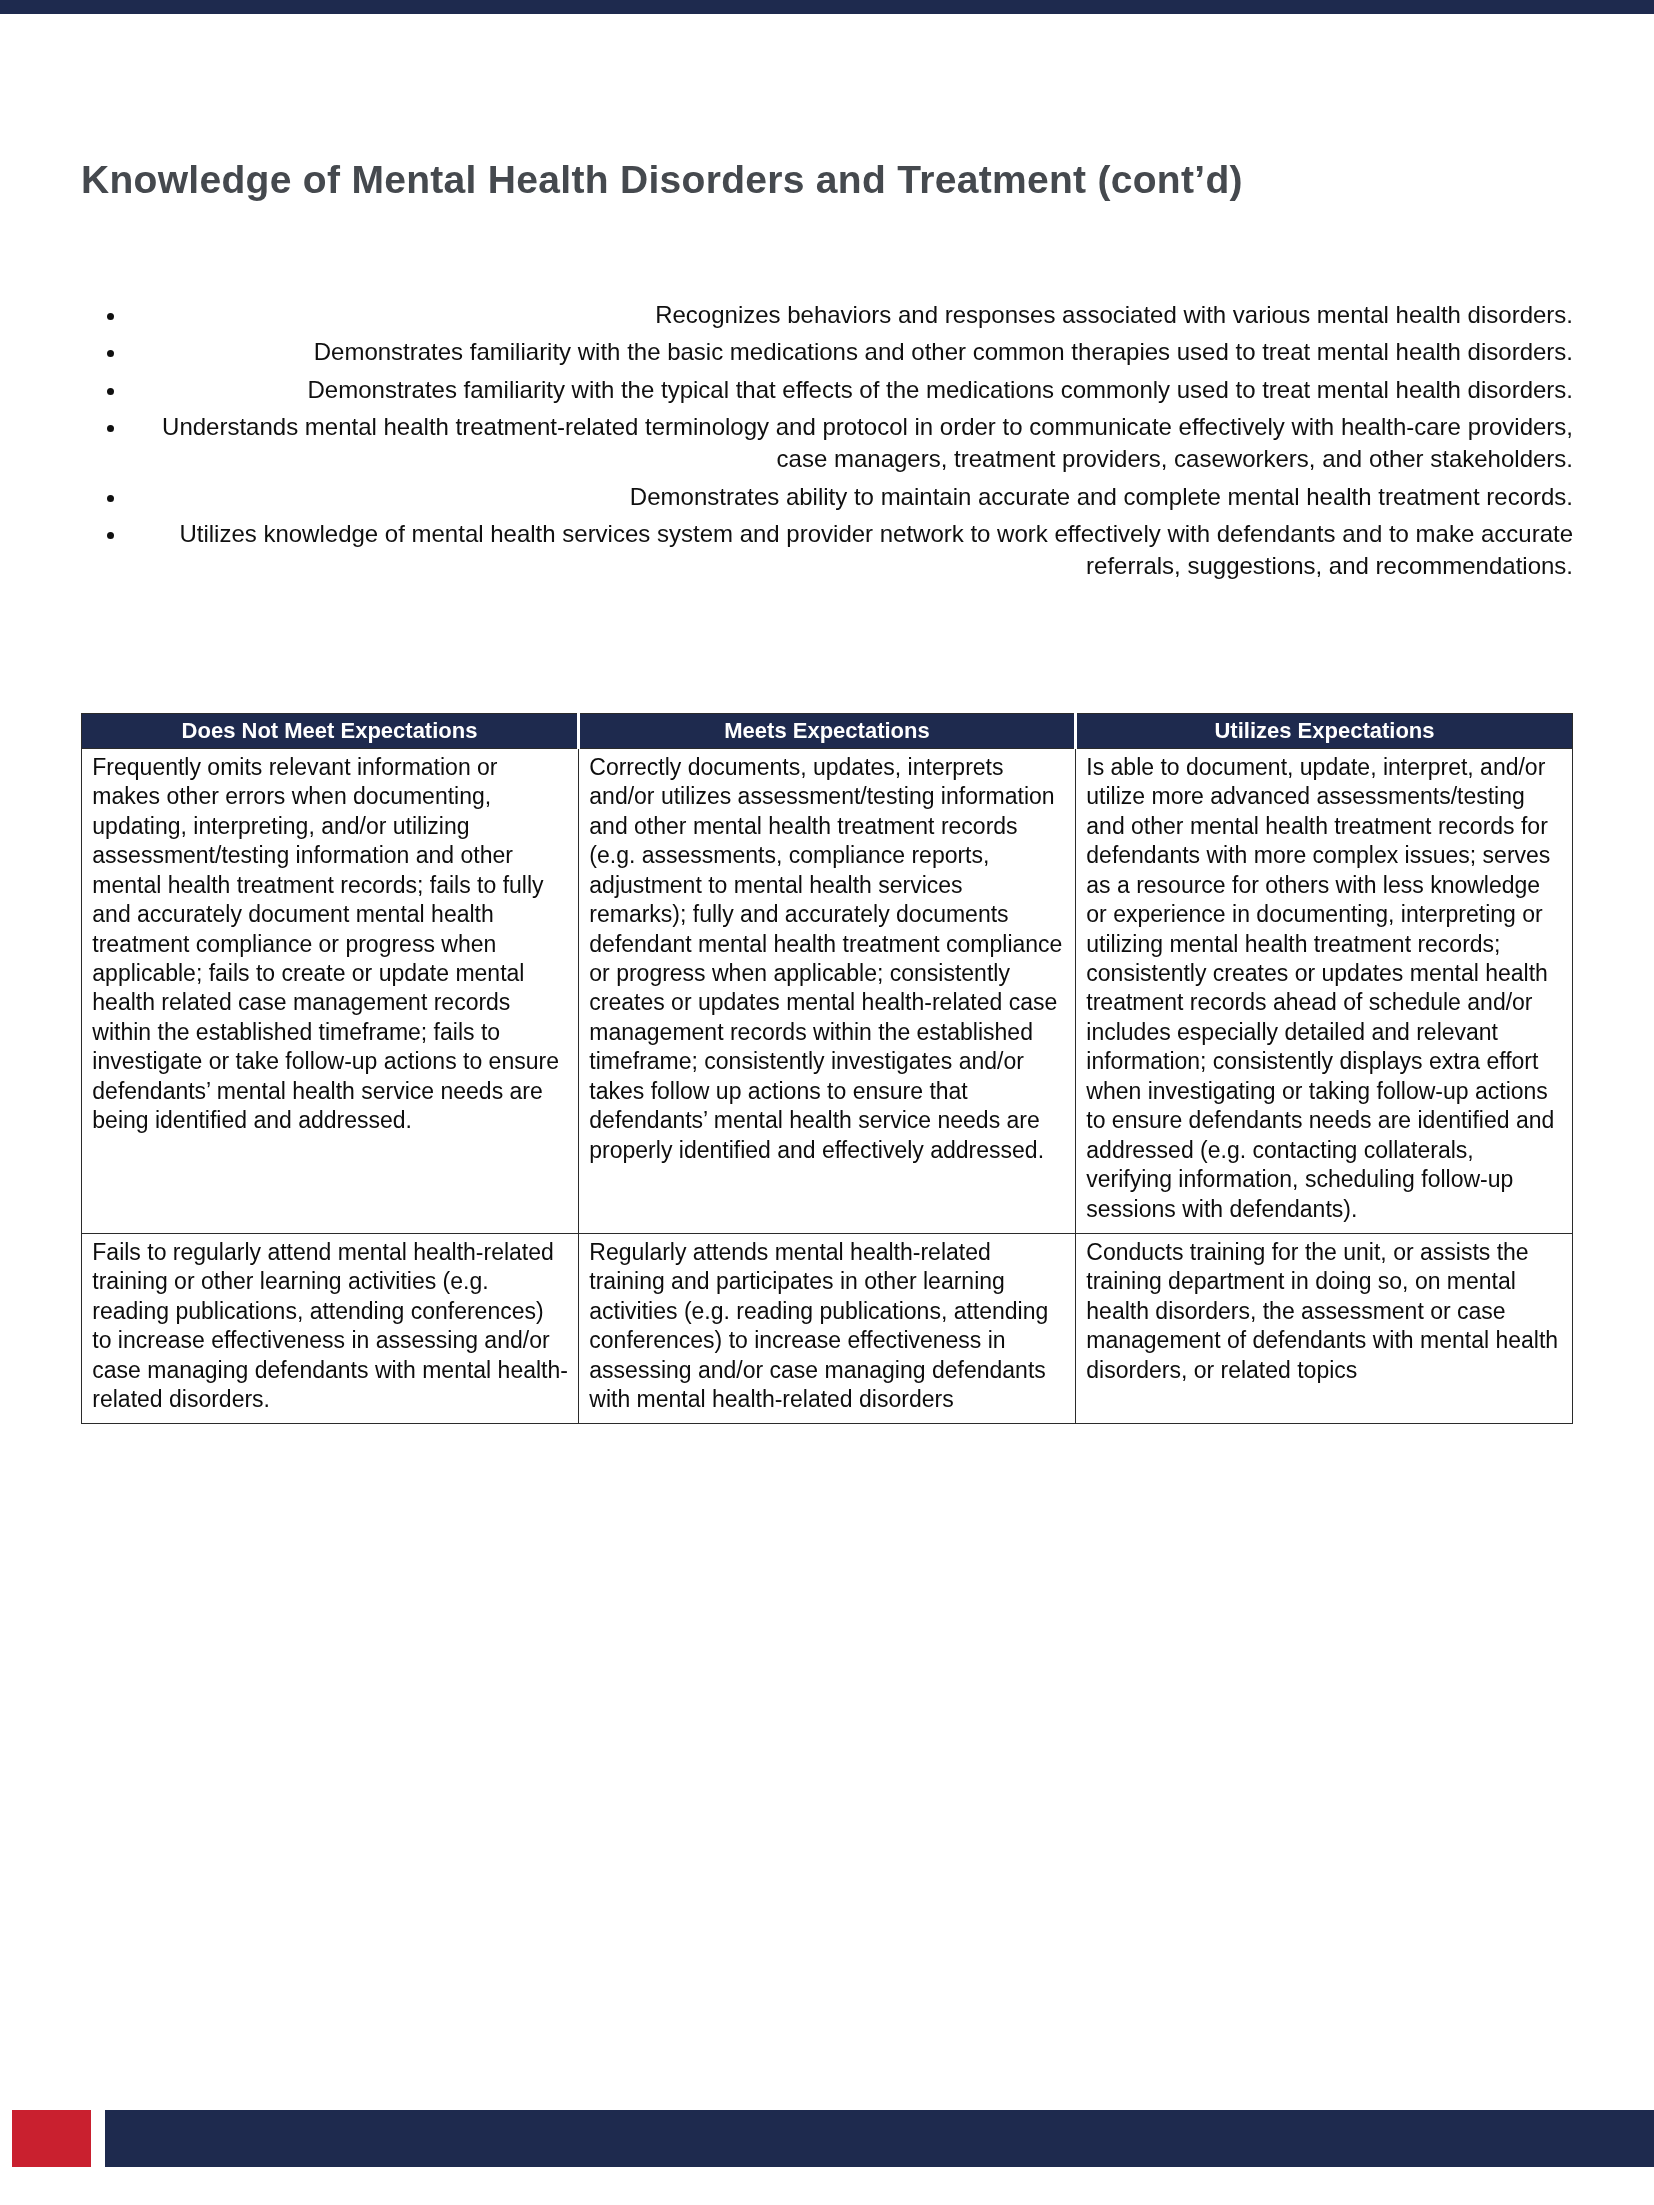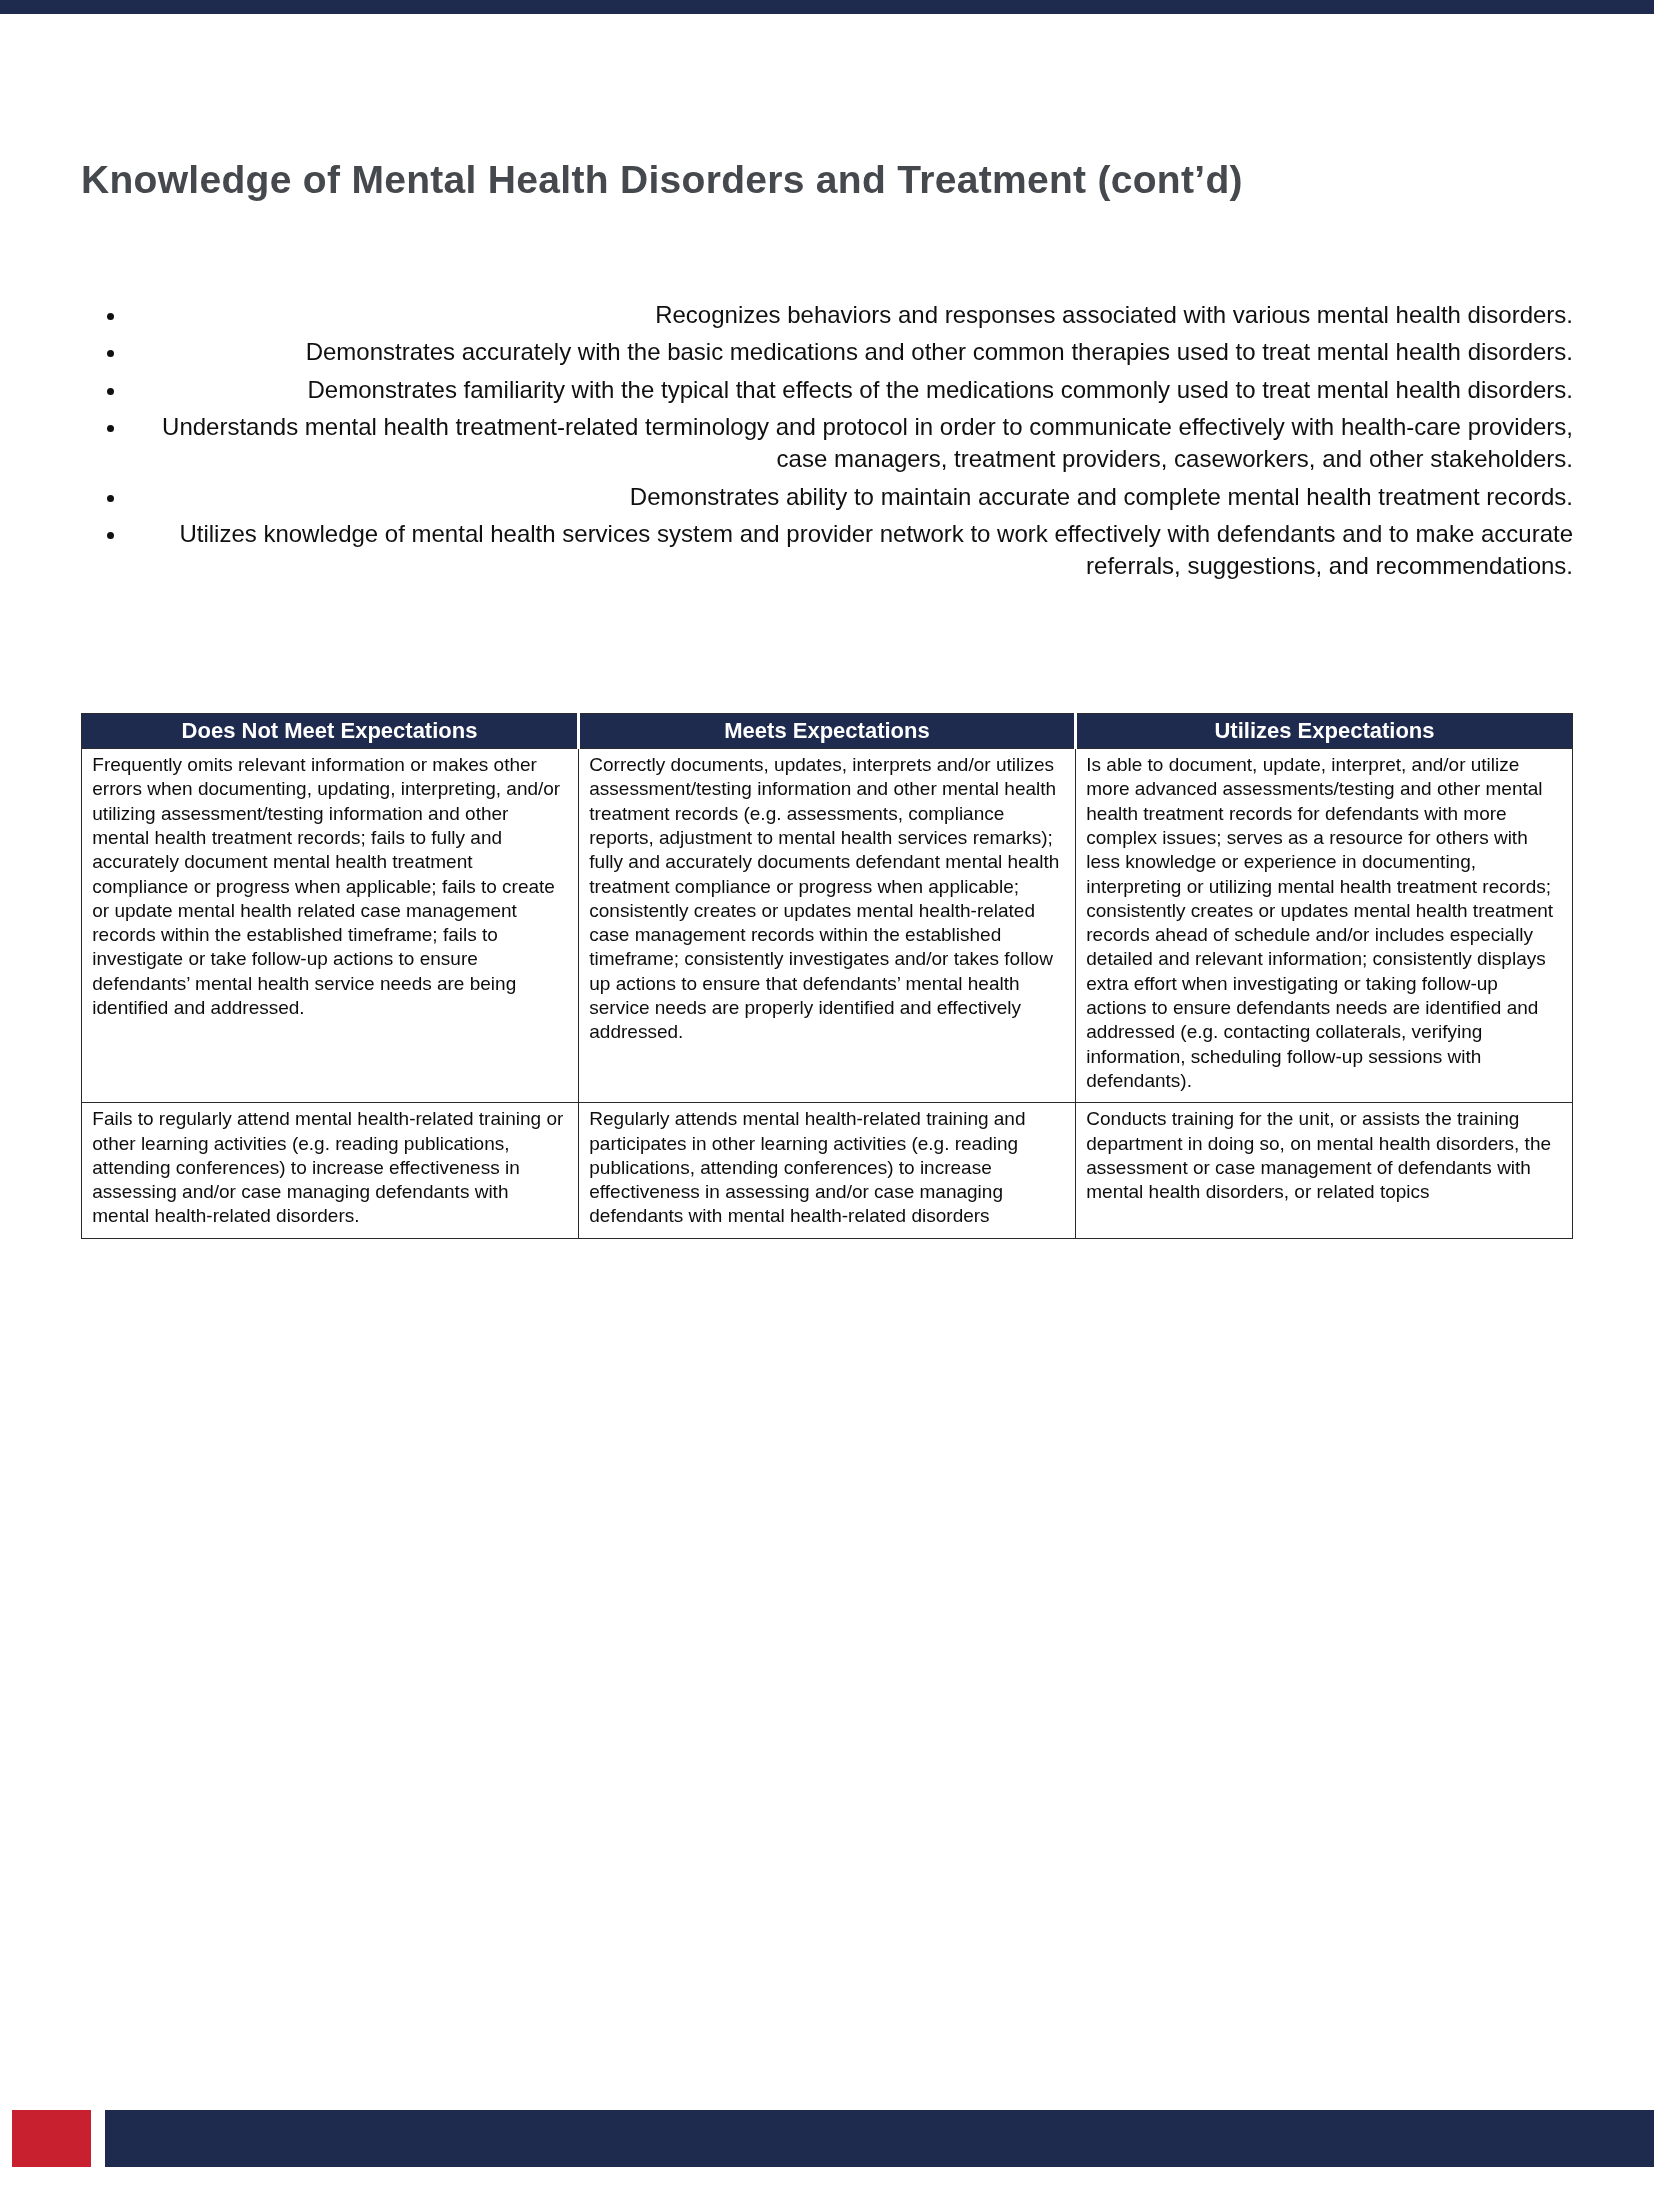--- a/index.html
+++ b/index.html
@@ -68,21 +68,21 @@
     text-align: center;
     padding: 3.2px 2.6px 4.5px 2.6px;
     border: 1.9px solid #2b2b2b;
   }
   table.rubric th.sep-left  { border-left: 3.9px solid #ffffff; }
   table.rubric th.sep-right { border-right: 3.9px solid #ffffff; }
 
   table.rubric td {
     width: 33.33%;
     vertical-align: top;
-    font-size: 19px;
+    font-size: 23px;
     line-height: 1.28;
     padding: 3.9px 9px 9px 10.3px;
     border: 1.9px solid #2b2b2b;
     color: #0d0d0d;
   }
 
   .footer {
     position: absolute;
     left: 0;
     bottom: 38px;
@@ -112,21 +112,21 @@
 <div class="page">
 
   <div class="topbar"></div>
 
   <div class="content">
 
     <h1 class="page-title">Knowledge of Mental Health Disorders and Treatment (cont’d)</h1>
 
     <ul class="bullet-list">
       <li>Recognizes behaviors and responses associated with various mental health disorders.</li>
-      <li>Demonstrates accurately with the basic medications and other common therapies used to treat mental health disorders.</li>
+      <li>Demonstrates familiarity with the basic medications and other common therapies used to treat mental health disorders.</li>
       <li>Demonstrates familiarity with the typical that effects of the medications commonly used to treat mental health disorders.</li>
       <li>Understands mental health treatment-related terminology and protocol in order to communicate effectively with health-care providers, case managers, treatment providers, caseworkers, and other stakeholders.</li>
       <li>Demonstrates ability to maintain accurate and complete mental health treatment records.</li>
       <li>Utilizes knowledge of mental health services system and provider network to work effectively with defendants and to make accurate referrals, suggestions, and recommendations.</li>
     </ul>
 
     <div class="rubric-wrap">
       <table class="rubric">
         <thead>
           <tr>

